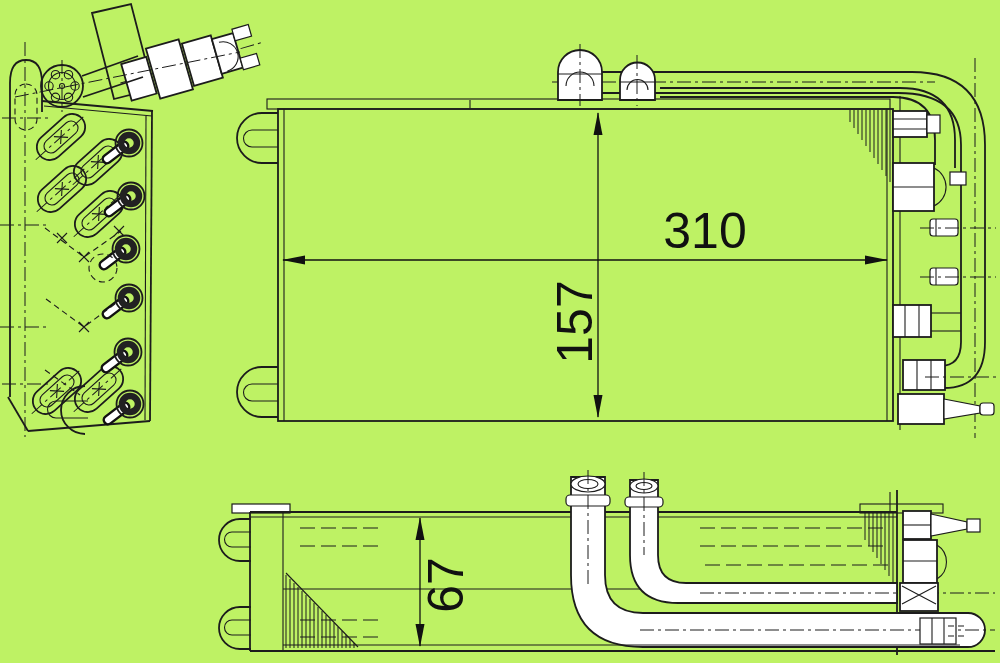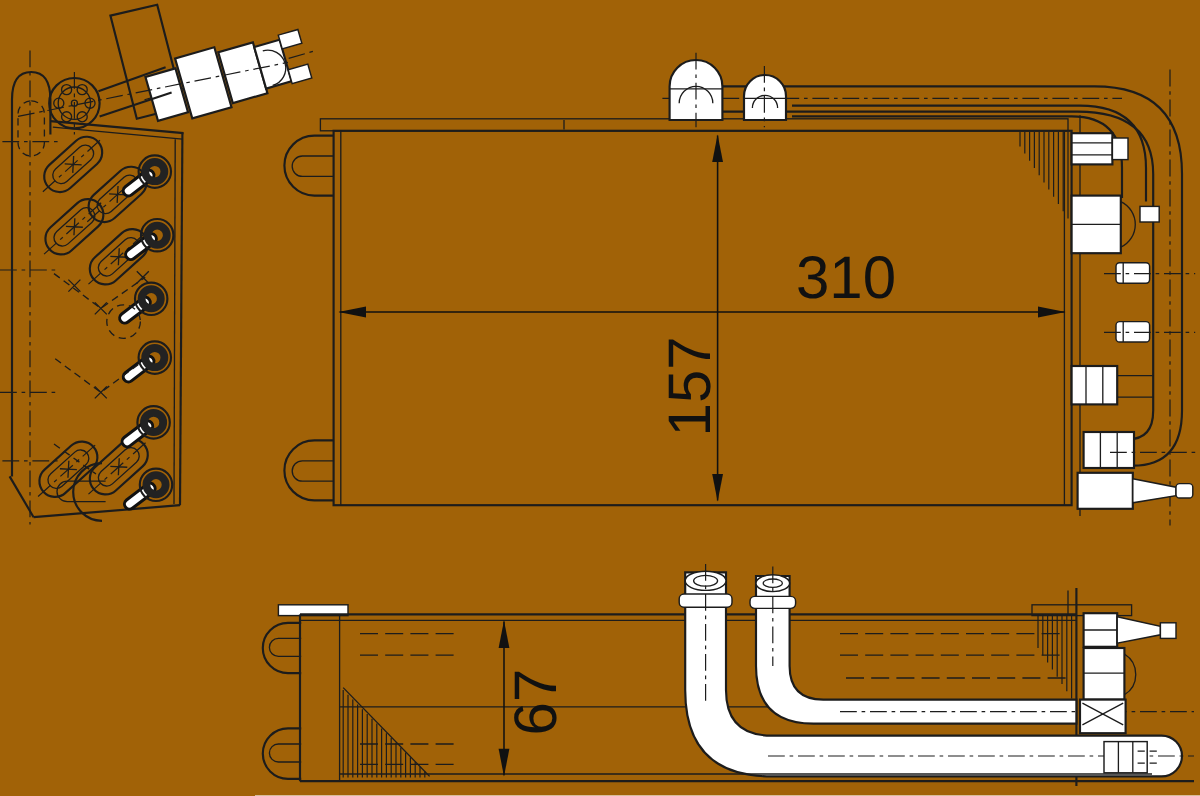--- a/index.html
+++ b/index.html
@@ -1,16 +1,16 @@
 <!DOCTYPE html>
 <html><head>
 <meta charset="utf-8">
 <style>
   html,body{margin:0;padding:0;background:#fff;}
-  .frame{position:relative;width:1000px;height:663px;background:#a16207;overflow:hidden;}
+  .frame{position:relative;width:1000px;height:663px;background:#bef264;overflow:hidden;}
   svg{position:absolute;left:0;top:0;}
   .s2{stroke:#1c1c1c;stroke-width:1.8;fill:none;}
   .s1{stroke:#1c1c1c;stroke-width:1.1;fill:none;}
   .sw{stroke:#1c1c1c;stroke-width:1.8;fill:#fff;}
   .sw1{stroke:#1c1c1c;stroke-width:1.2;fill:#fff;}
   .dd{stroke:#1c1c1c;stroke-width:1;fill:none;stroke-dasharray:14,4,3,4;}
   .dsh{stroke:#1c1c1c;stroke-width:1.1;fill:none;stroke-dasharray:15,6;}
   .dsh2{stroke:#1c1c1c;stroke-width:1.1;fill:none;stroke-dasharray:6,4;}
   .hatch{stroke:#1c1c1c;stroke-width:1;fill:none;}
   .dim{stroke:#111;stroke-width:1.3;fill:none;}

